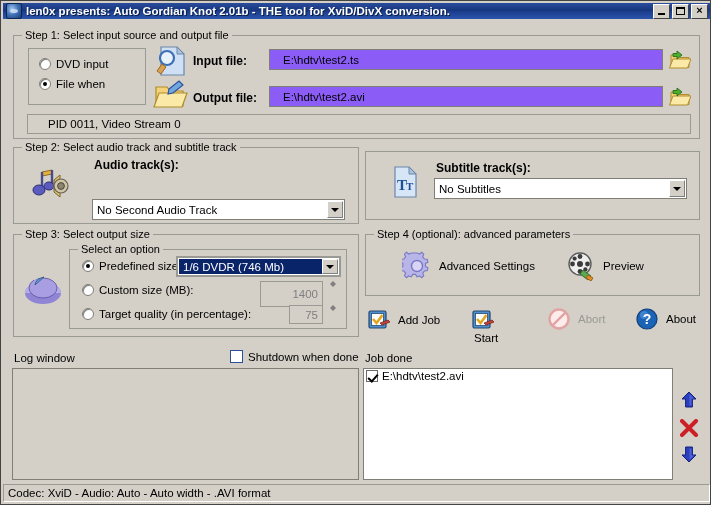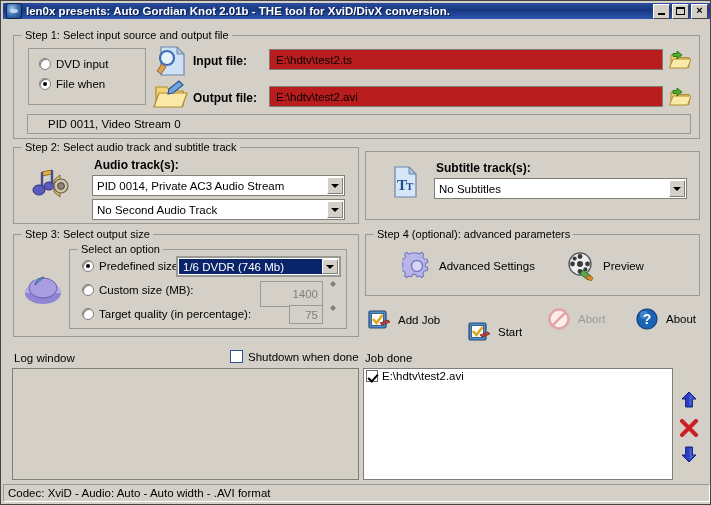--- a/index.html
+++ b/index.html
@@ -97,26 +97,26 @@
     position: absolute;
     top: -7px; left: 8px;
     background: #d4d0c8;
     padding: 0 3px;
     font-size: 11px;
     color: #000;
     white-space: nowrap;
   }
   .field {
     position: absolute;
-    background: #b91c1c;
+    background: #8b5cf6;
     border: 1px solid #7f7f76;
     box-sizing: border-box;
     display: flex;
     align-items: center;
-    padding-left: 6px;
+    padding-left: 13px;
     font-size: 11.5px;
     overflow: hidden;
     white-space: nowrap;
   }
   .readonly-bar {
     position: absolute;
     background: #d4d0c8;
     border: 1px solid #9a9a94;
     box-sizing: border-box;
     display: flex;
@@ -395,26 +395,20 @@
         <ellipse cx="9" cy="22" rx="6" ry="5" fill="#5b5bbf" stroke="#2e2e73" stroke-width="1"></ellipse>
         <ellipse cx="19" cy="18" rx="5" ry="4" fill="#5b5bbf" stroke="#2e2e73" stroke-width="1"></ellipse>
         <path d="M24 12 l6-5 v22 l-6-5 z" fill="#d9c27a" stroke="#7a6520" stroke-width="1"></path>
         <circle cx="31" cy="18" r="7" fill="#cfc6a8" stroke="#6a6050" stroke-width="1.2"></circle>
         <circle cx="31" cy="18" r="3.4" fill="#8d8472" stroke="#4c4538" stroke-width="1"></circle>
       </svg>
     </div>
 
     <div class="lbl bold" style="left:80px; top:10px;">Audio track(s):</div>
 
-    <div class="combo" style="left:78px; top:27px; width:253px; height:21px;">
-      <span class="combo-text">PID 0014, Private AC3 Audio Stream</span>
-      <span class="combo-btn">
-          <i class="arrow-down"></i>
-        </span>
-    </div>
     <div class="combo" style="left:78px; top:51px; width:253px; height:21px;">
       <span class="combo-text">No Second Audio Track</span>
       <span class="combo-btn">
           <i class="arrow-down"></i>
         </span>
     </div>
   </div>
 
   <div class="group" style="left:364px; top:150px; width:335px; height:69px;">
     <div style="position:absolute; left:25px; top:13px; width:30px; height:34px;">
@@ -532,21 +526,21 @@
       <svg width="24" height="24" viewBox="0 0 24 24">
         <rect x="2" y="3" width="17" height="17" rx="1.5" fill="#4e8fd0" stroke="#24496f" stroke-width="1.2"></rect>
         <rect x="4.5" y="5.5" width="12" height="12" fill="#fdfdfd" stroke="#24496f" stroke-width="0.8"></rect>
         <path d="M6 11 l3.5 4 6-8" fill="none" stroke="#e0a61d" stroke-width="2.6"></path>
         <path d="M13 15 l8-3 2 2 -8 3 z" fill="#c2453c" stroke="#7d241e" stroke-width="0.8"></path>
       </svg>
     </span>
     <span class="ib-label">Add Job</span>
   </div>
 
-  <div class="iconbtn" style="left:466px; top:319px;">
+  <div class="iconbtn" style="left:466px; top:307px;flex-direction:column;">
     <span>
       <svg width="24" height="24" viewBox="0 0 24 24">
         <rect x="2" y="3" width="17" height="17" rx="1.5" fill="#4e8fd0" stroke="#24496f" stroke-width="1.2"></rect>
         <rect x="4.5" y="5.5" width="12" height="12" fill="#fdfdfd" stroke="#24496f" stroke-width="0.8"></rect>
         <path d="M6 11 l3.5 4 6-8" fill="none" stroke="#e0a61d" stroke-width="2.6"></path>
         <path d="M13 15 l8-3 2 2 -8 3 z" fill="#c2453c" stroke="#7d241e" stroke-width="0.8"></path>
       </svg>
     </span>
     <span class="ib-label">Start</span>
   </div>

